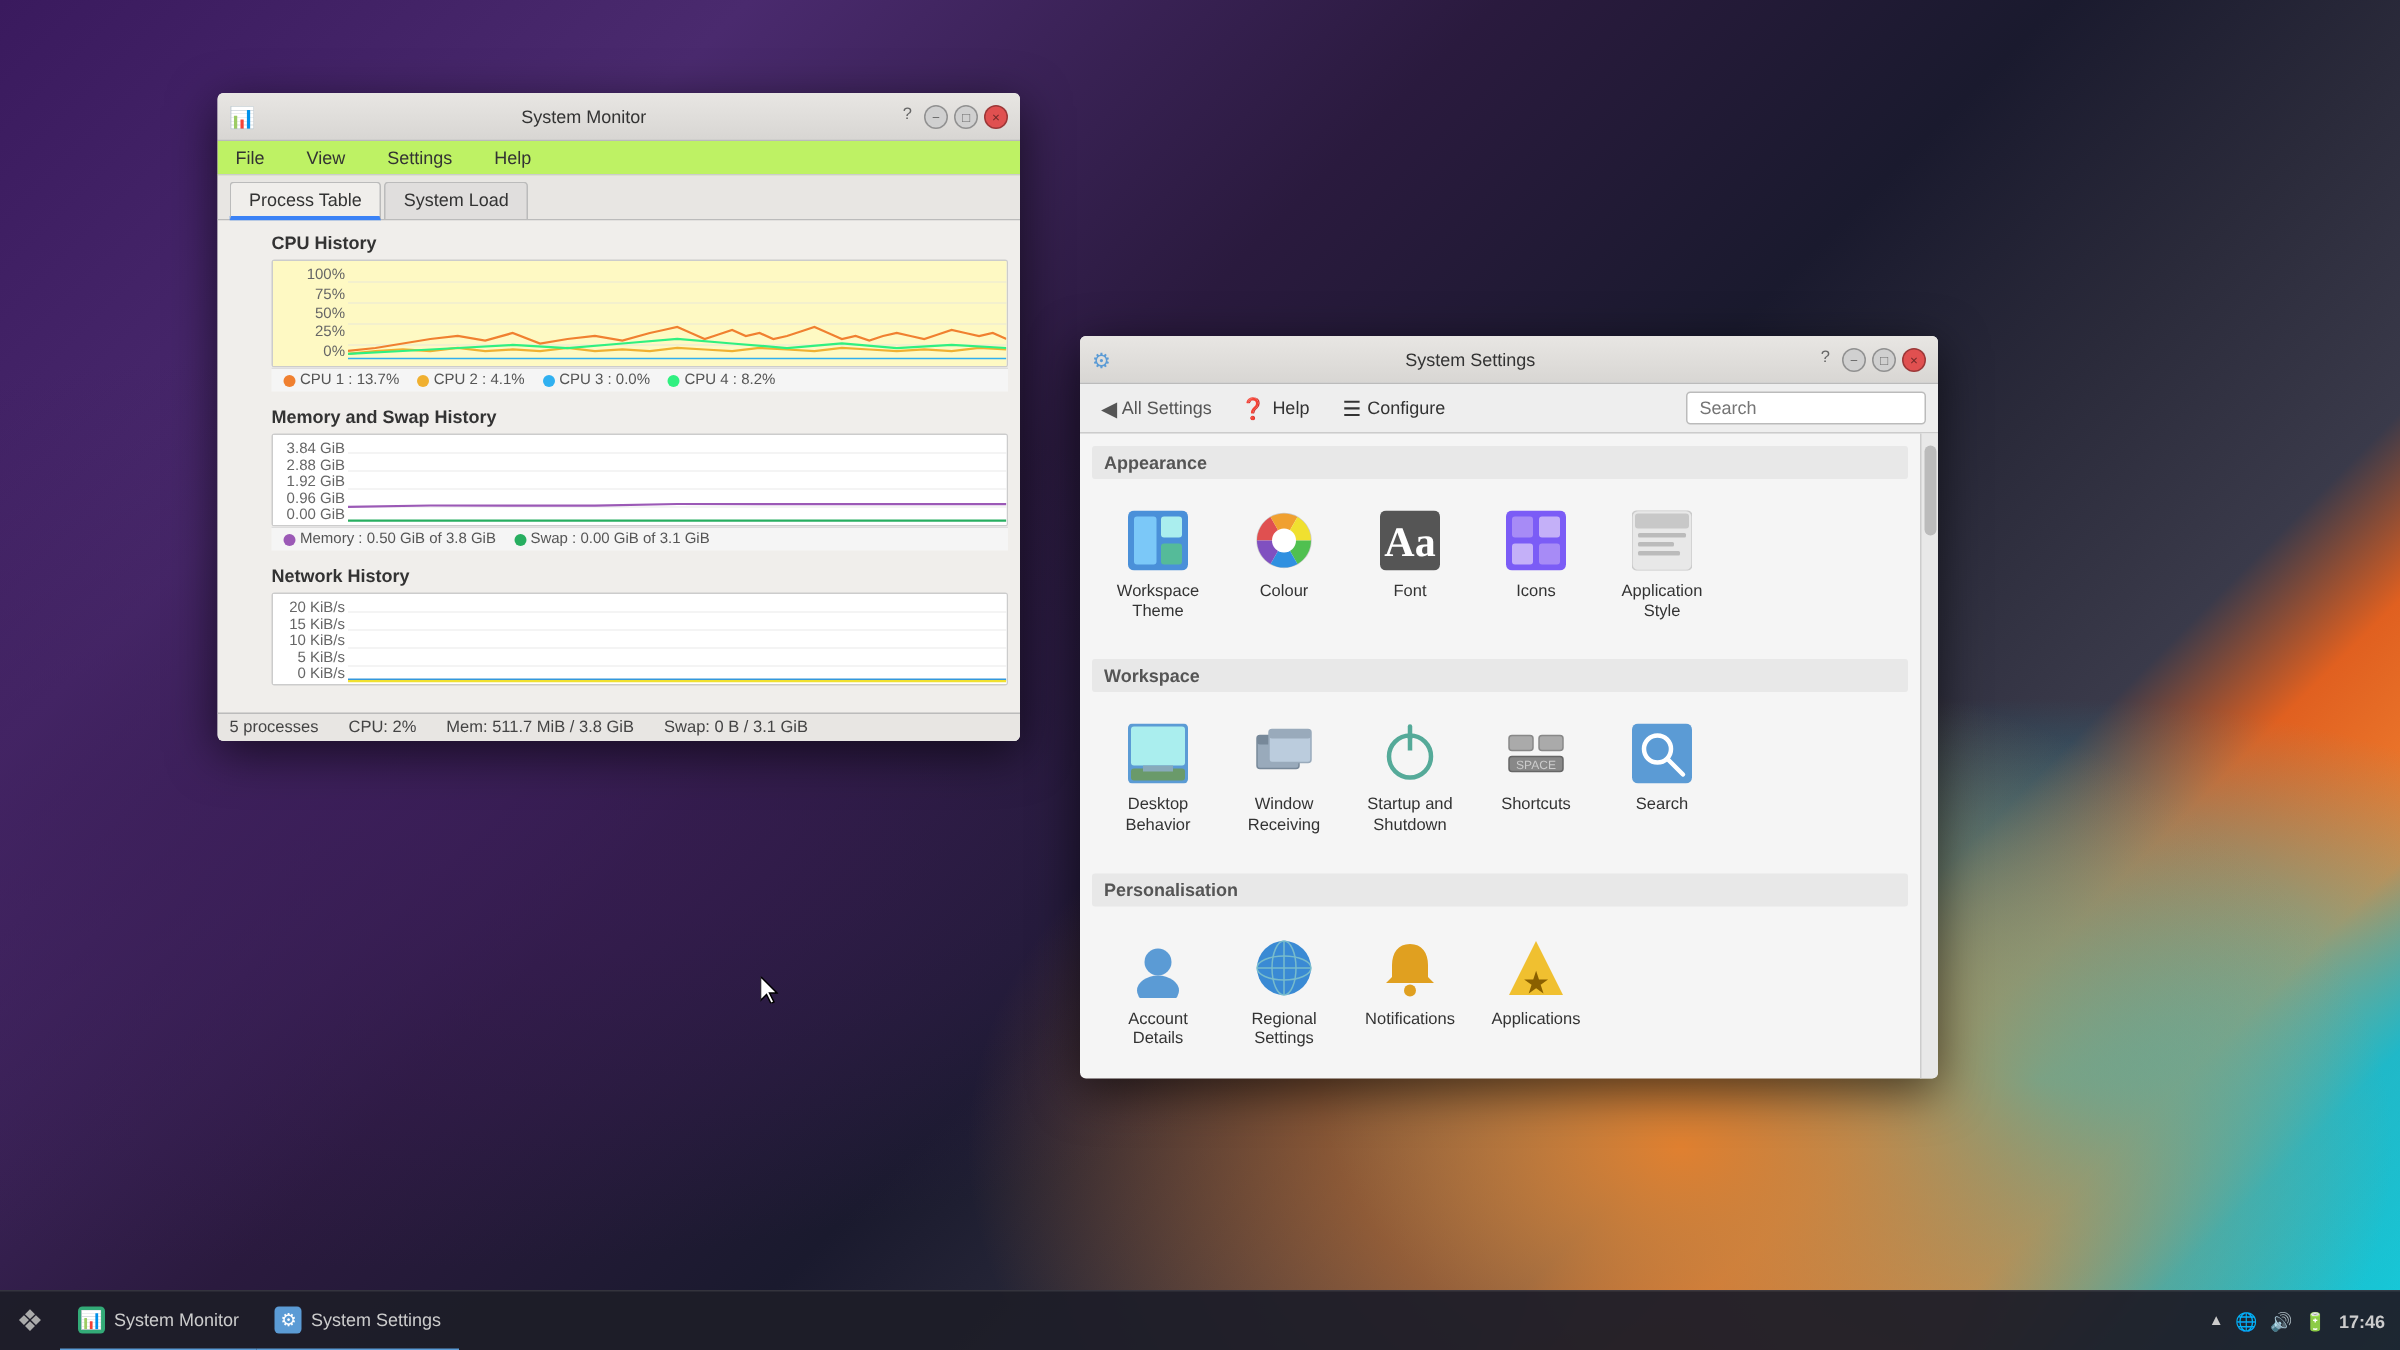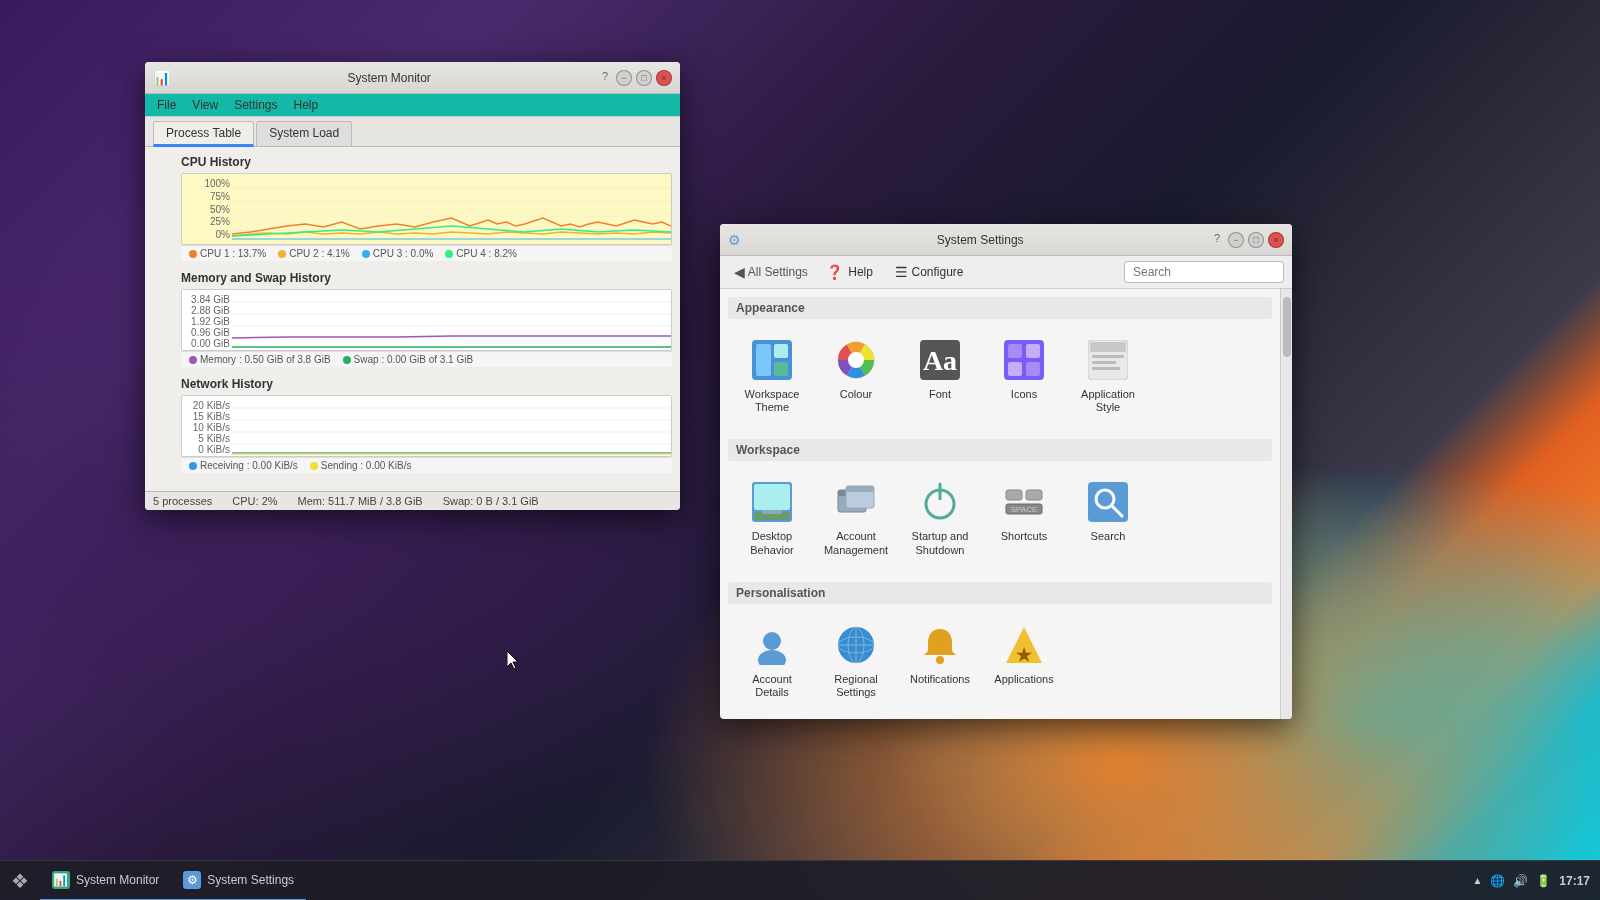--- a/index.html
+++ b/index.html
@@ -133,23 +133,23 @@
       color: rgba(0,0,0,0.5);
     }
 
     .win-close { background: #e05050; }
     .win-min { background: #d0d0d0; }
     .win-max { background: #d0d0d0; }
 
     .win-btns { display: flex; gap: 4px; margin-left: auto; }
 
     .sysmon-menu {
-      background: #14b8a6;
-      display: flex;
-      gap: 0;
+      background: #bef264;
+      display: flex;
+      gap: 12px;
       padding: 2px 4px;
       border-bottom: 1px solid #ccc;
       font-size: 12px;
     }
 
     .sysmon-menu-item {
       padding: 2px 8px;
       cursor: pointer;
       color: #333;
       border-radius: 2px;
@@ -550,30 +550,20 @@
             <line x1="0" y1="24" x2="480" y2="24" stroke="#e0e0e0" stroke-width="0.5"></line>
             <line x1="0" y1="36" x2="480" y2="36" stroke="#e0e0e0" stroke-width="0.5"></line>
             <line x1="0" y1="48" x2="480" y2="48" stroke="#e0e0e0" stroke-width="0.5"></line>
 
             <polyline points="0,57 480,57" fill="none" stroke="#3498db" stroke-width="1.5"></polyline>
 
             <polyline points="0,58 480,58" fill="none" stroke="#f0e030" stroke-width="1.5"></polyline>
           </svg>
         </div>
       </div>
-      <div class="chart-legend">
-        <div class="legend-item">
-          <div class="legend-dot" style="background:#3498db;"></div>
-          <span>Receiving : 0.00 KiB/s</span>
-        </div>
-        <div class="legend-item">
-          <div class="legend-dot" style="background:#f0e030;"></div>
-          <span>Sending : 0.00 KiB/s</span>
-        </div>
-      </div>
     </div>
 
   </div>
 
   <div class="sysmon-statusbar">
     <span>5 processes</span>
     <span>CPU: 2%</span>
     <span>Mem: 511.7 MiB / 3.8 GiB</span>
     <span>Swap: 0 B / 3.1 GiB</span>
   </div>
@@ -692,21 +682,21 @@
           </div>
           <div class="settings-item">
             <div class="settings-item-icon">
               <svg width="40" height="40" viewBox="0 0 40 40">
                 <rect x="2" y="8" width="28" height="22" rx="2" fill="#9ab" stroke="#789" stroke-width="1"></rect>
                 <rect x="2" y="8" width="28" height="6" rx="2" fill="#789"></rect>
                 <rect x="10" y="4" width="28" height="22" rx="2" fill="#bcd" stroke="#9ab" stroke-width="1"></rect>
                 <rect x="10" y="4" width="28" height="6" rx="2" fill="#9ab"></rect>
               </svg>
             </div>
-            <span class="settings-item-label">Account Management</span>
+            <span class="settings-item-label">Window Receiving</span>
           </div>
           <div class="settings-item">
             <div class="settings-item-icon">
               <svg width="40" height="40" viewBox="0 0 40 40">
                 <circle cx="20" cy="22" r="14" fill="none" stroke="#5a9" stroke-width="3"></circle>
                 <line x1="20" y1="8" x2="20" y2="18" stroke="#5a9" stroke-width="3"></line>
                 <line x1="20" y1="2" x2="20" y2="10" stroke="#5a9" stroke-width="3" stroke-linecap="round"></line>
               </svg>
             </div>
             <span class="settings-item-label">Startup and Shutdown</span>
@@ -802,15 +792,15 @@
   </div>
   <div class="taskbar-item active">
     <div class="taskbar-item-icon" style="background:#5b9bd5;color:#fff;">⚙</div>
     <span>System Settings</span>
   </div>
   <div class="taskbar-right">
     <span style="font-size:10px;">▲</span>
     <span>🌐</span>
     <span>🔊</span>
     <span>🔋</span>
-    <span style="font-weight:bold;">17:17</span>
+    <span style="font-weight:bold;">17:46</span>
   </div>
 </div>
 
 </body></html>

